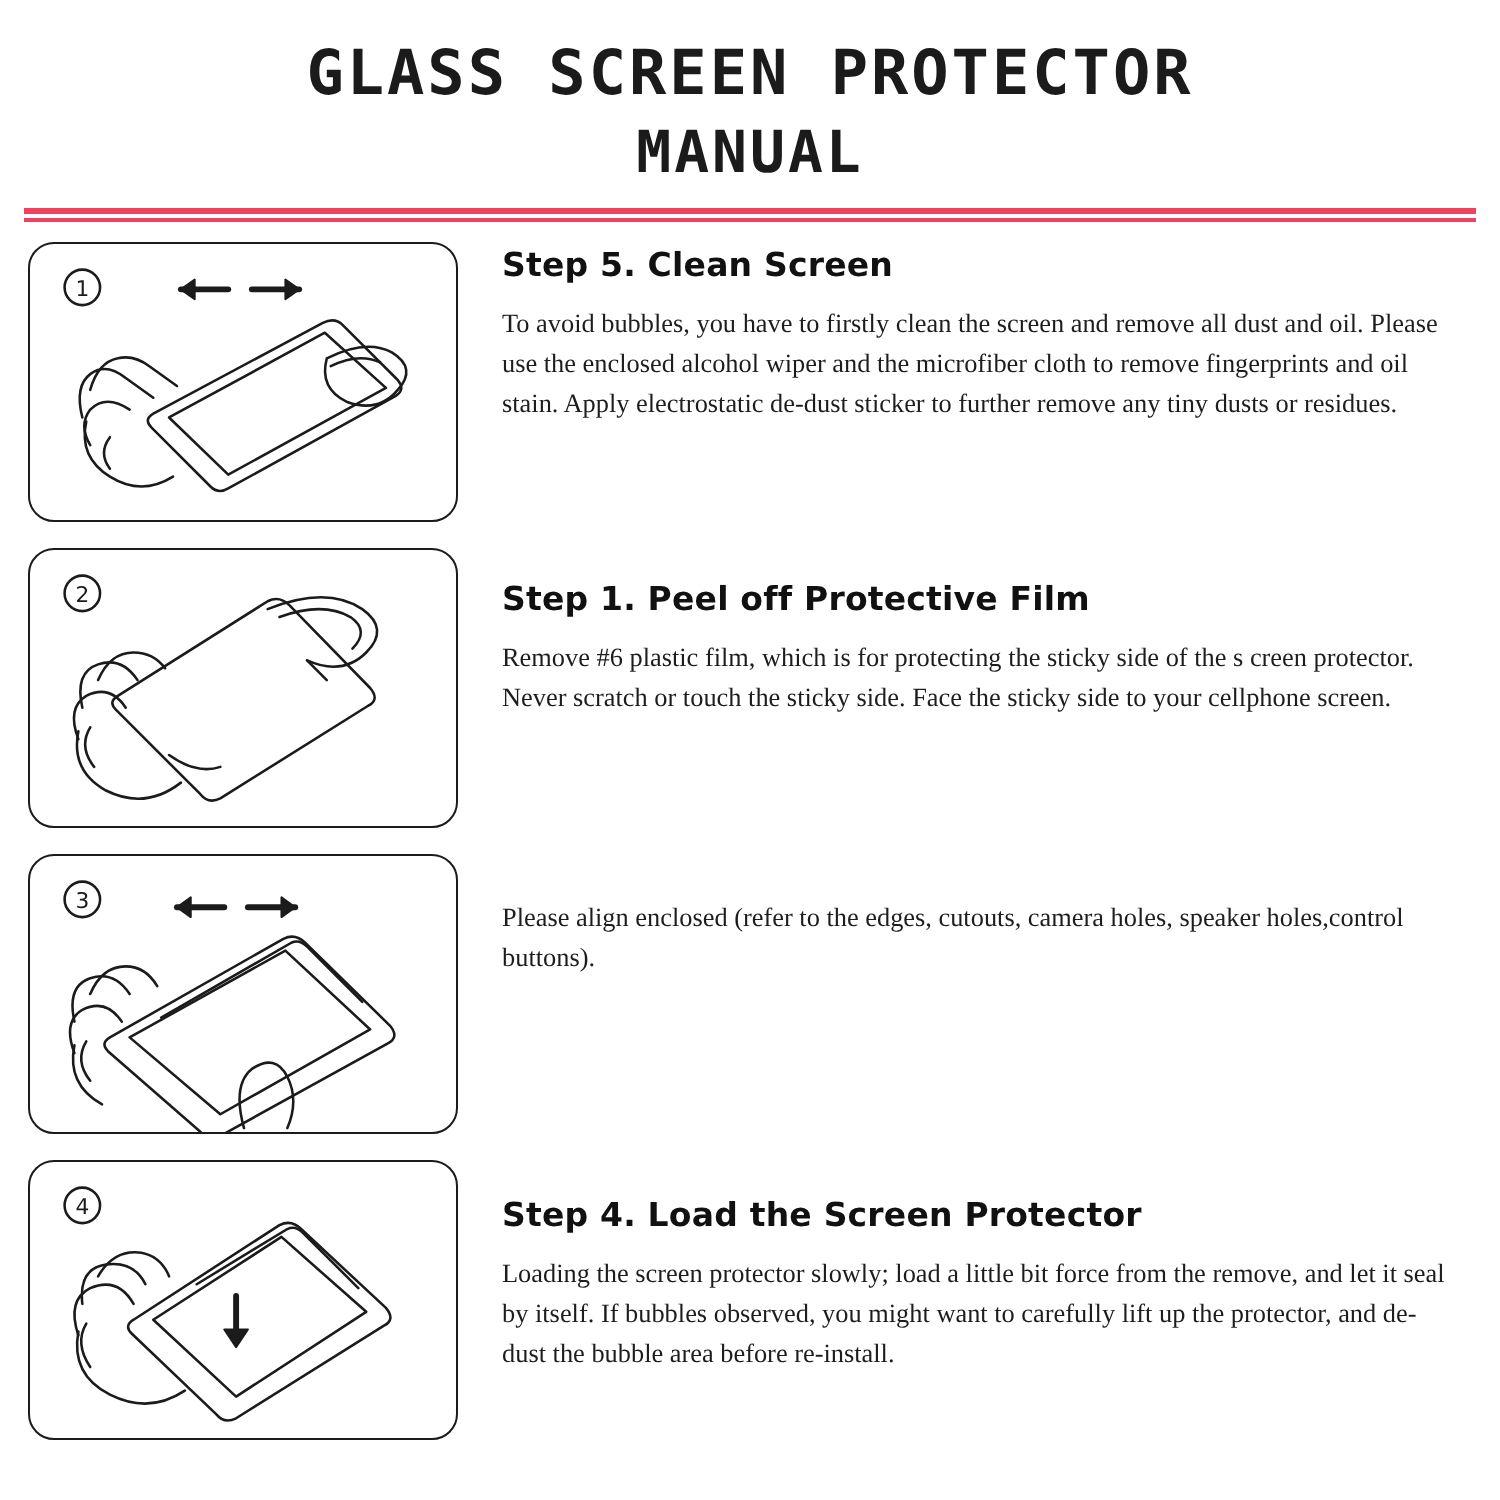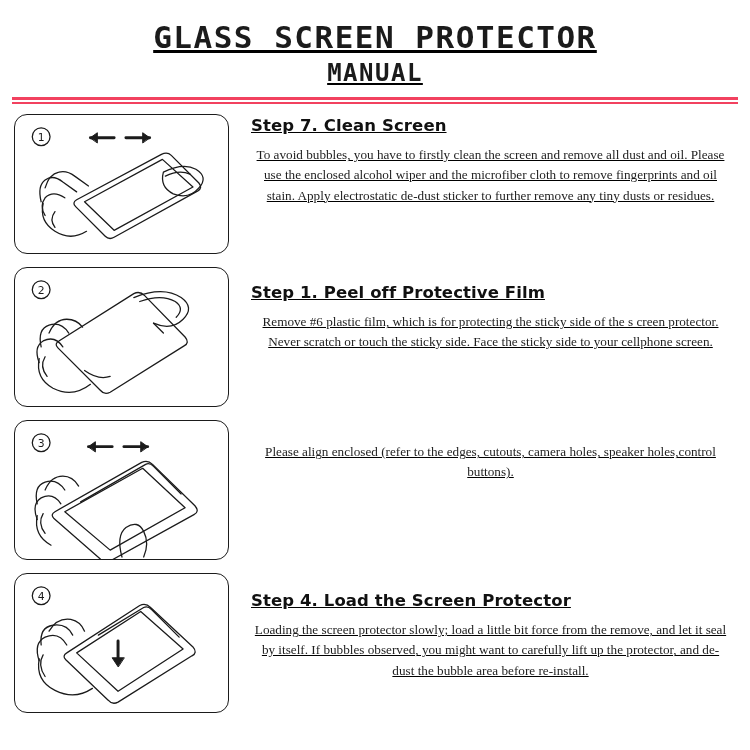--- a/index.html
+++ b/index.html
@@ -11,39 +11,38 @@
     height: 750px;
     background: #ffffff;
     font-family: "Liberation Serif", serif;
     overflow: hidden;
   }
   .page {
     position: relative;
     width: 750px;
     height: 750px;
     box-sizing: border-box;
-    text-decoration: underline;
   }
 
   
   .header {
     padding-top: 18px;
     text-align: center;
   }
   .title-line {
     font-family: "DejaVu Sans Mono", monospace;
     font-weight: bold;
     font-size: 31px;
     letter-spacing: 1.5px;
     color: #1b1b1b;
     line-height: 1.28;
     text-align: center;
   }
   .title-line.second {
-    font-size: 24px;
+    font-size: 29px;
   }
   .rule-wrap {
     margin-top: 9px;
     padding: 0 12px;
   }
   .rule-top {
     height: 3px;
     background: #f2415f;
     width: 100%;
   }
@@ -96,21 +95,21 @@
     color: #111111;
     margin: 0 0 10px 0;
     letter-spacing: 0.1px;
   }
   .step-body {
     font-family: "Liberation Serif", serif;
     font-size: 13.2px;
     line-height: 1.52;
     color: #1d1d1d;
     margin: 0;
-    text-align: center;
+    text-align: left;
   }
   
   .step-1 .step-text { padding-top: 2px; }
   .step-2 .step-text { padding-top: 16px; }
   .step-3 .step-text { padding-top: 22px; }
   .step-4 .step-text { padding-top: 18px; }
 </style>
 </head>
 <body>
 
@@ -148,21 +147,21 @@
 
             <path d="M30 74 Q34 60 44 58 Q52 56 60 62 L74 72"></path>
             <path d="M26 88 Q22 72 30 66 Q38 60 48 68 L62 78"></path>
             <path d="M30 102 Q24 92 30 84 Q38 76 50 84"></path>
             <path d="M40 114 Q34 106 40 98"></path>
             <path d="M28 90 Q24 108 40 118 Q56 128 72 118"></path>
           </g>
         </svg>
       </div>
       <div class="step-text">
-        <div class="step-title">Step 7. Clean Screen</div>
+        <div class="step-title">Step 5. Clean Screen</div>
         <p class="step-body">To avoid bubbles, you have to firstly clean the screen and remove all dust and oil. Please use the enclosed alcohol wiper and the microfiber cloth to remove fingerprints and oil stain. Apply electrostatic de-dust sticker to further remove any tiny dusts or residues.</p>
       </div>
     </div>
 
     <div class="step step-2">
       <div class="illus">
         <svg viewBox="0 0 215 140" xmlns="http://www.w3.org/2000/svg">
           <g fill="none" stroke="#1b1b1b" stroke-width="1.3" stroke-linecap="round" stroke-linejoin="round">
             <circle cx="26" cy="22" r="9"></circle>
             <text x="26" y="26.5" font-family="DejaVu Sans, sans-serif" font-size="11" fill="#1b1b1b" stroke="none" text-anchor="middle">2</text>

